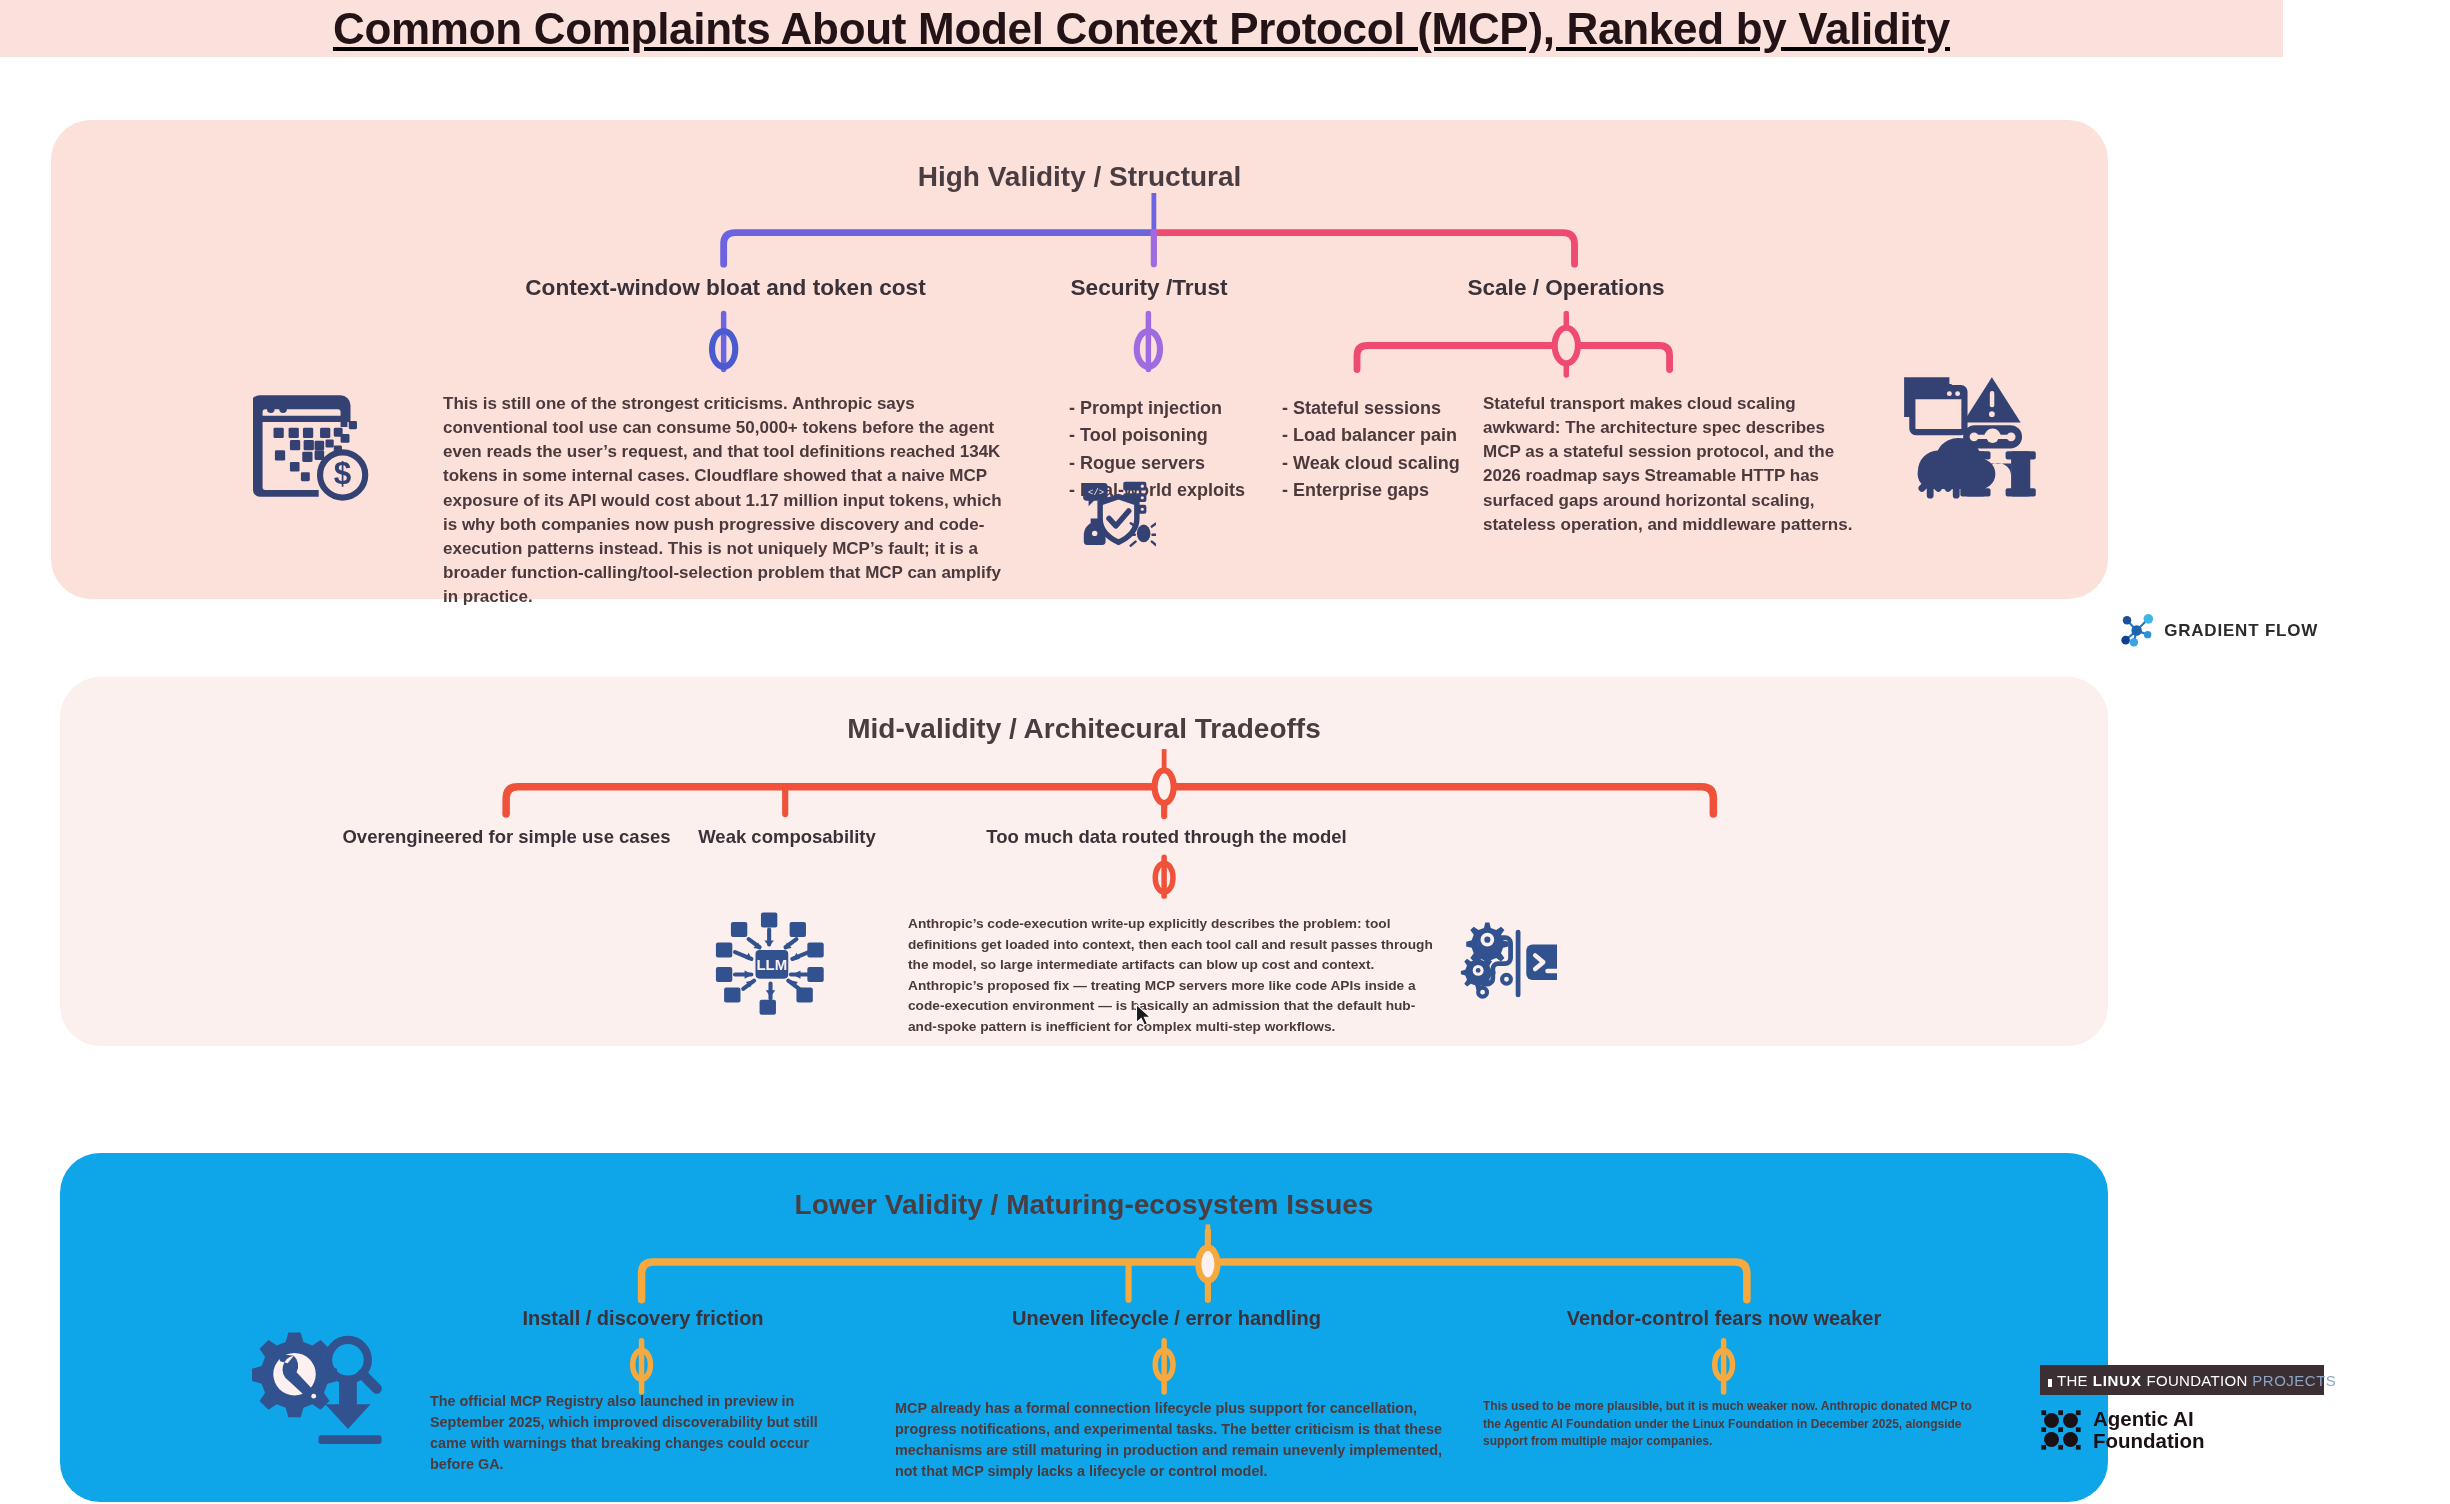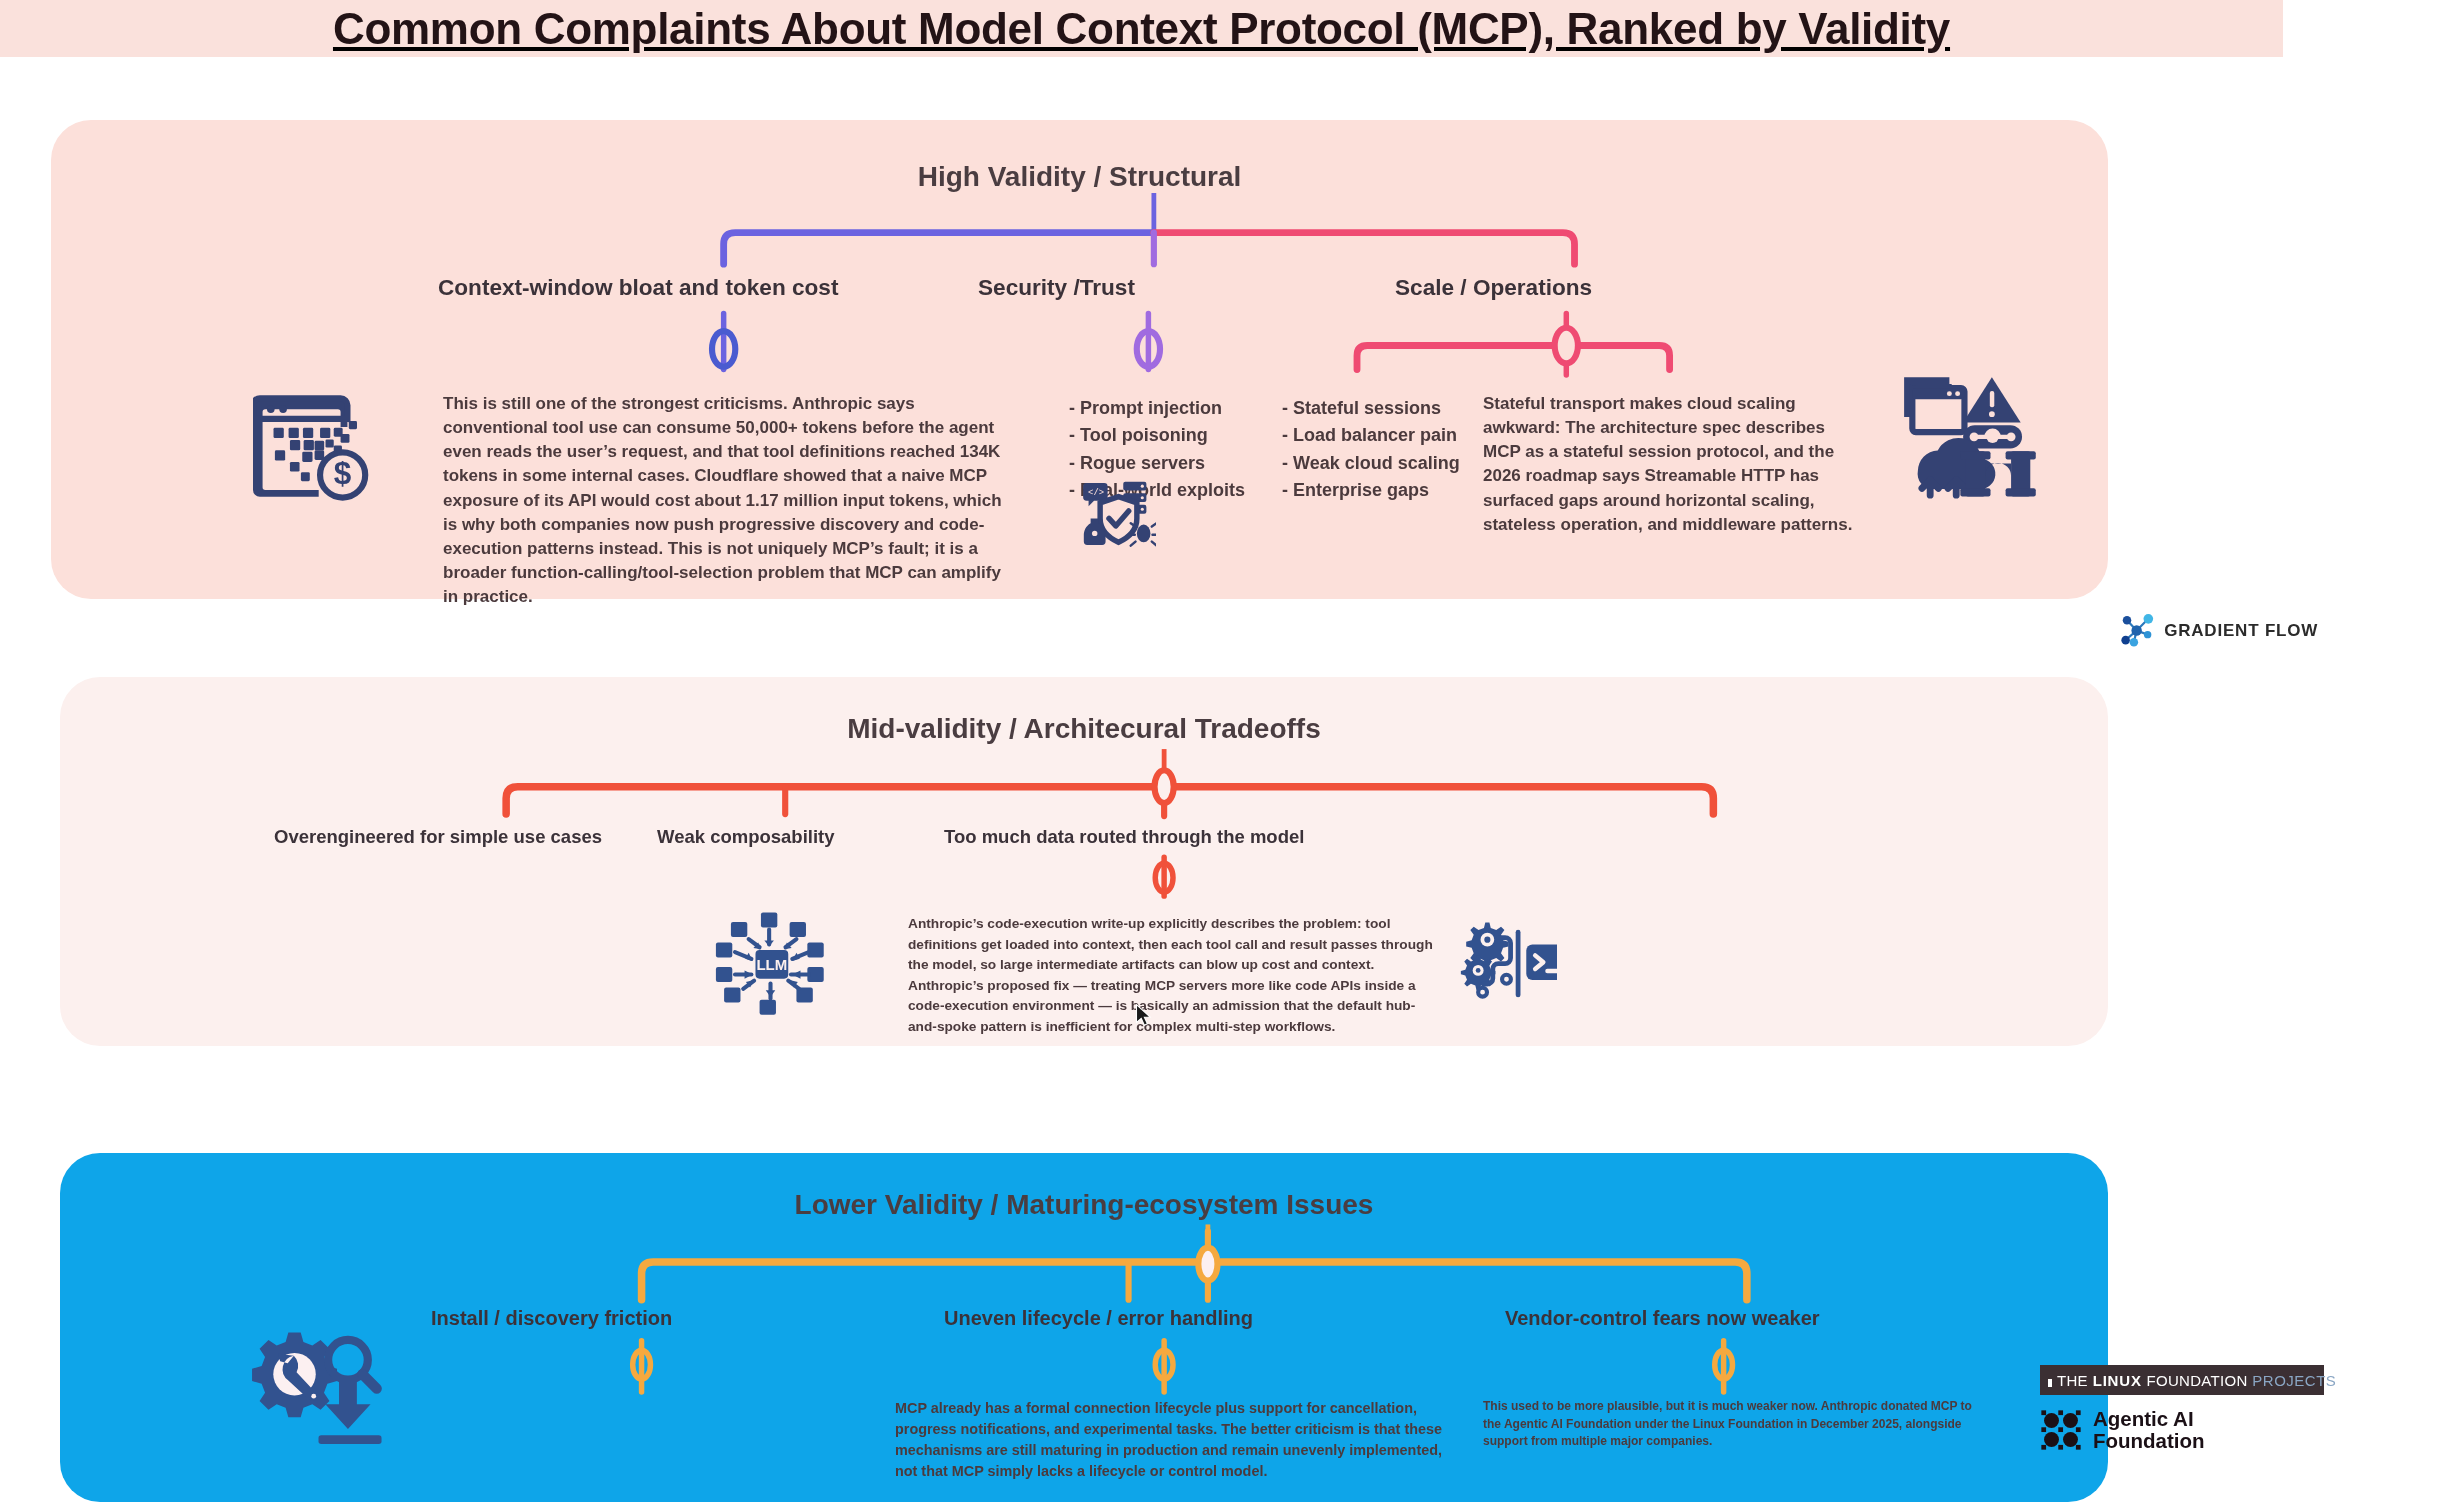--- a/index.html
+++ b/index.html
@@ -32,21 +32,21 @@
   .panel-title {
     position: absolute; width: 100%; text-align: center;
     font-size: 28px; font-weight: bold; color: #4a3d41;
   }
   .p1-title { top: 41px; }
   .p2-title { top: 36px; }
   .p3-title { top: 36px; }
 
   
   .branch-label {
-    position: absolute; text-align: left; font-weight: bold;
+    position: absolute; text-align: center; font-weight: bold;
     color: #3b3239; white-space: nowrap;
   }
 
   
   .body-copy {
     position: absolute; font-weight: bold; color: #4b3a3d;
     line-height: 1.42;
   }
   .bullets { position: absolute; font-weight: bold; color: #4b3a3d; line-height: 1.52; }
   .bullets div { white-space: nowrap; }
@@ -331,20 +331,21 @@
   <div class="cursor">
     <svg width="18" height="24.6" viewBox="0 0 26 36" xmlns="http://www.w3.org/2000/svg">
       <path d="M2 1 L2 27 L9 21 L13.5 31 L18 29 L13.5 19.5 L22 19 Z" fill="#1a1a1a" stroke="#ffffff" stroke-width="1.6"></path>
     </svg>
   </div>
 
   <div class="branch-label" style="left:431px; top:1307px; width:424px; font-size:20px;">Install / discovery friction</div>
   <div class="branch-label" style="left:944px; top:1307px; width:445px; font-size:20px;">Uneven lifecycle / error handling</div>
   <div class="branch-label" style="left:1505px; top:1307px; width:438px; font-size:20px;">Vendor-control fears now weaker</div>
 
+  <div class="body-copy" style="left:430px; top:1391px; width:421px; font-size:14.4px; line-height:1.46;">The official MCP Registry also launched in preview in September 2025, which improved discoverability but still came with warnings that breaking changes could occur before GA.</div>
   <div class="body-copy" style="left:895px; top:1398px; width:561px; font-size:14.4px; line-height:1.46;">MCP already has a formal connection lifecycle plus support for cancellation, progress notifications, and experimental tasks. The better criticism is that these mechanisms are still maturing in production and remain unevenly implemented, not that MCP simply lacks a lifecycle or control model.</div>
   <div class="body-copy" style="left:1483px; top:1398px; width:506px; font-size:12px; line-height:1.46;">This used to be more plausible, but it is much weaker now. Anthropic donated MCP to the Agentic AI Foundation under the Linux Foundation in December 2025, alongside support from multiple major companies.</div>
 
   <div class="icon-box" style="left:250px; top:1331px;">
     <svg width="137" height="120" viewBox="0 0 200 175" xmlns="http://www.w3.org/2000/svg">
       <g fill="#32528f">
         <path d="M56 2 h18 l4 14 l13 5 l12 -8 l13 13 l-8 12 l5 13 l14 4 v18 l-14 4 l-5 13 l8 12
                  l-13 13 l-12 -8 l-13 5 l-4 14 h-18 l-4 -14 l-13 -5 l-12 8 l-13 -13 l8 -12 l-5 -13
                  l-14 -4 v-18 l14 -4 l5 -13 l-8 -12 l13 -13 l12 8 l13 -5 z"></path>
         <circle cx="65" cy="63" r="31" fill="#fcf0f1"></circle>

